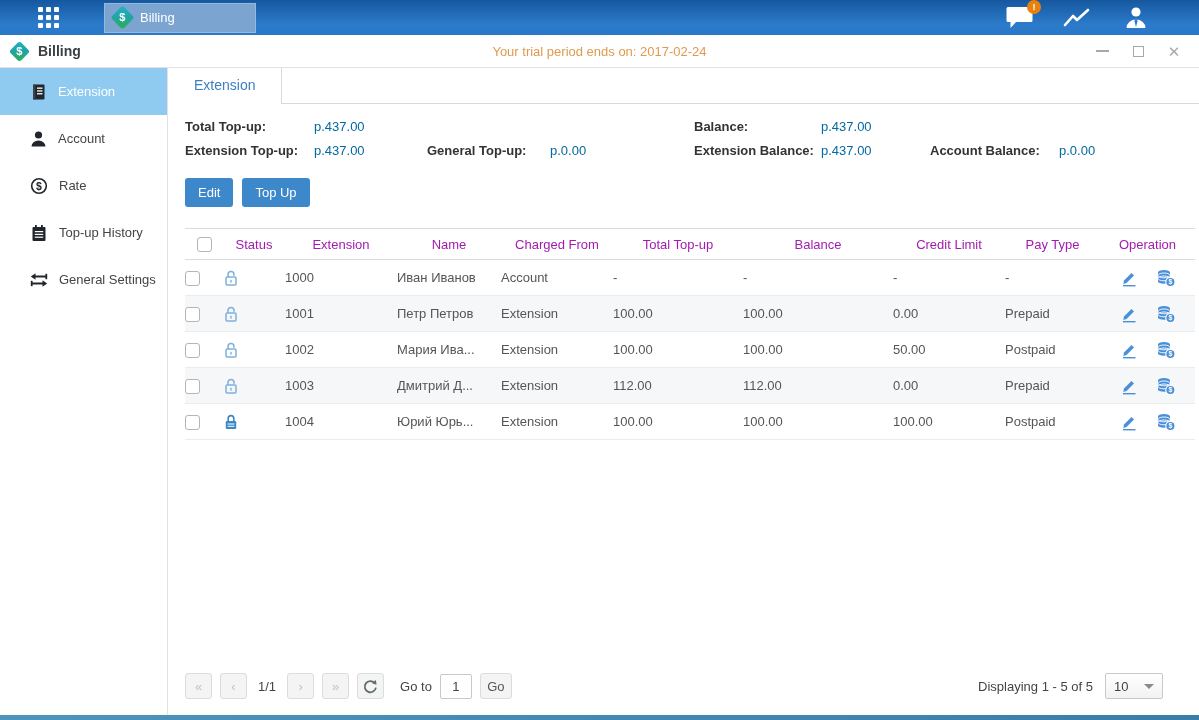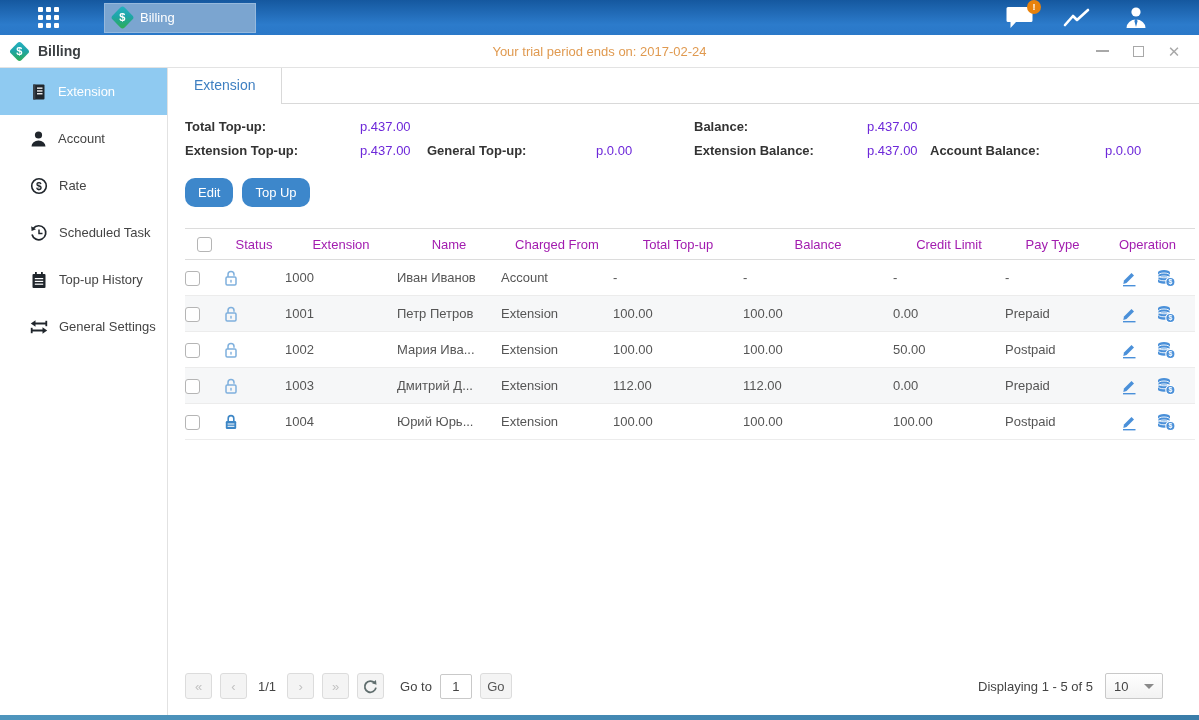--- a/index.html
+++ b/index.html
@@ -34,26 +34,26 @@
   .side-item { height:47px; display:flex; align-items:center; gap:11px; padding-left:30px; font-size:13px; color:#444; cursor:pointer; }
   .side-item svg { flex:none; }
   .side-item.active { background:#8fcaf1; color:#fff; }
 
   .main { flex:1; display:flex; flex-direction:column; min-width:0; }
   .tabstrip { height:36px; border-bottom:1px solid #d9d9d9; display:flex; flex:none; }
   .tab.active { padding:0 26px; line-height:35px; font-size:14px; color:#3e7fc1; background:#fff; border-right:1px solid #d9d9d9; margin-bottom:-1px; cursor:default; }
 
   .summary { margin:15px 14px 0 17px; display:grid; grid-template-columns:129px 113px 123px 144px 127px 109px 129px 1fr; row-gap:9px; font-size:13px; align-items:center; }
   .s-label { font-weight:bold; color:#333; }
-  .s-value { color:#6d28d9;margin-left:46px; }
+  .s-value { color:#0369a1; }
   .r1 { grid-row:1; } .r2 { grid-row:2; }
   .c1{grid-column:1}.c2{grid-column:2}.c3{grid-column:3}.c4{grid-column:4}.c5{grid-column:5}.c6{grid-column:6}.c7{grid-column:7}.c8{grid-column:8}
 
   .toolbar { margin:20px 0 0 17px; display:flex; gap:9px; }
-  .btn-primary { background:#3d87cb; color:#fff; border:none; font-size:13px; font-family:inherit; padding:7px 13px; border-radius:10px; cursor:pointer; }
+  .btn-primary { background:#3d87cb; color:#fff; border:none; font-size:13px; font-family:inherit; padding:7px 13px; border-radius:3px; cursor:pointer; }
 
   table.grid { margin:21px 14px 0 17px; border-collapse:collapse; font-size:13px; color:#555; table-layout:fixed; width:1010px; }
   table.grid th { font-weight:normal; color:#a21caf; height:31px; border-top:1px solid #dcdcdc; border-bottom:1px solid #dcdcdc; text-align:center; }
   table.grid td { height:35px; border-bottom:1px solid #ececec; overflow:hidden; white-space:nowrap; }
   table.grid tr.alt td { background:#f6f7f8; }
   th.col-check, td.col-check { text-align:left; }
   .checkbox { display:inline-block; width:15px; height:15px; border:1px solid #b5b5b5; border-radius:3px; background:#fff; vertical-align:middle; cursor:pointer; }
   .lock-open, .lock-closed { display:none; vertical-align:middle; }
   td.status[data-lock="unlocked"] .lock-open { display:inline-block; }
   td.status[data-lock="locked"] .lock-closed { display:inline-block; }
@@ -154,28 +154,20 @@
         <path d="M1.5 16.5 a7 6 0 0 1 14 0 Z"></path>
       </svg>
       <span>Account</span>
     </div>
     <div class="side-item">
       <svg width="18" height="18" viewBox="0 0 18 18">
         <circle cx="9" cy="9" r="7.3" fill="none" stroke="#20262c" stroke-width="1.6"></circle>
         <text x="9" y="12.6" text-anchor="middle" font-size="10.5" font-weight="bold" fill="#20262c" font-family="Liberation Sans, sans-serif">$</text>
       </svg>
       <span>Rate</span>
-    </div>
-    <div class="side-item">
-      <svg width="18" height="18" viewBox="0 0 18 18">
-        <path d="M3.2 4.5 a7 7 0 1 1 -1.2 6" fill="none" stroke="#20262c" stroke-width="1.7"></path>
-        <polygon points="1.2,2.2 1.6,7 6,5.2" fill="#20262c"></polygon>
-        <polyline points="9,5.5 9,9.5 12.5,9.5" fill="none" stroke="#20262c" stroke-width="1.5"></polyline>
-      </svg>
-      <span>Scheduled Task</span>
     </div>
     <div class="side-item">
       <svg width="18" height="18" viewBox="0 0 18 18" fill="#20262c">
         <rect x="2.5" y="3" width="13" height="14" rx="1"></rect>
         <rect x="5" y="1" width="1.8" height="3.4"></rect>
         <rect x="11" y="1" width="1.8" height="3.4"></rect>
         <rect x="4.8" y="7" width="8.4" height="1.2" fill="#fff"></rect>
         <rect x="4.8" y="9.8" width="8.4" height="1.2" fill="#fff"></rect>
         <rect x="4.8" y="12.6" width="8.4" height="1.2" fill="#fff"></rect>
       </svg>

